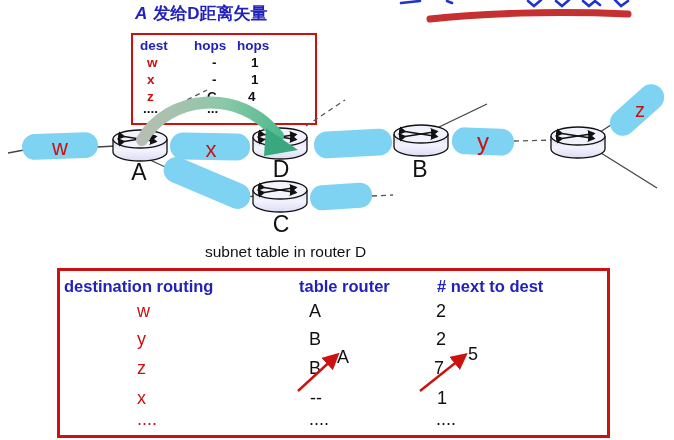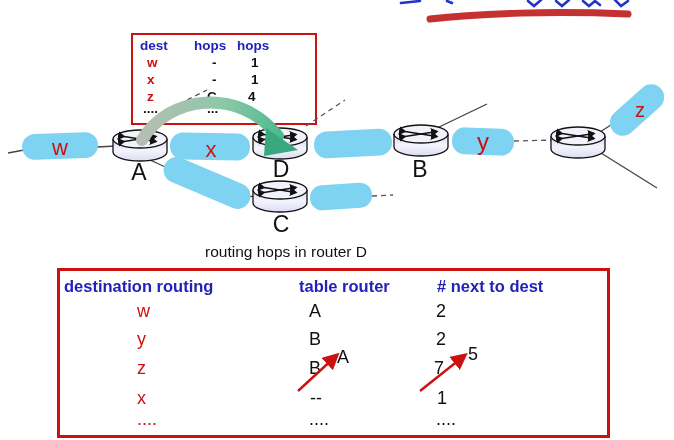--- a/index.html
+++ b/index.html
@@ -27,20 +27,23 @@
   #rt-box .val{color:#111;}
   #rt-box .corr{position:absolute;font-size:18px;color:#111;}
   svg{position:absolute;left:0;top:0;}
   .nolay{pointer-events:none;}
 </style>
 </head>
 <body>
 
 <div id="stage">
 
+  <div class="abs" id="title">
+    <span class="sender">A</span><span>发给D距离矢量</span>
+  </div>
 
   <svg width="674" height="30" class="nolay">
     <g stroke="#2233cc" stroke-width="2.6" fill="none" stroke-linecap="round">
       <path d="M401,3 L420,1"></path>
       <path d="M447,1 L452,3"></path>
       <path d="M528,1 L534,6 L541,0"></path>
       <path d="M556,1 L562,6 L569,0"></path>
       <path d="M583,1 L589,6 L595,1 L600,5"></path>
       <path d="M615,0 L621,6 L628,1"></path>
     </g>
@@ -166,21 +169,21 @@
       <text x="211" y="157" font-size="22" fill="#cc1111">x</text>
       <text x="483" y="150" font-size="24" fill="#cc1111">y</text>
       <text x="640" y="117" font-size="20" fill="#cc1111">z</text>
       <text x="139" y="180" font-size="23" fill="#111">A</text>
       <text x="420" y="177" font-size="23" fill="#111">B</text>
       <text x="281" y="232" font-size="23" fill="#111">C</text>
       <text x="281" y="177" font-size="23" fill="#111">D</text>
     </g>
   </svg>
 
-  <div class="abs" id="caption">routing hops in router D</div>
+  <div class="abs" id="caption">subnet table in router D</div>
 
   <div class="abs" id="rt-box">
     <span class="hdr" style="left:4px">destination routing</span>
     <span class="hdr" style="left:239px">table router</span>
     <span class="hdr" style="left:377px"># next to dest</span>
 
     <span class="cell dest" style="left:77px;top:30px">w</span>
     <span class="cell val" style="left:249px;top:30px">A</span>
     <span class="cell val" style="left:376px;top:30px">2</span>
 

